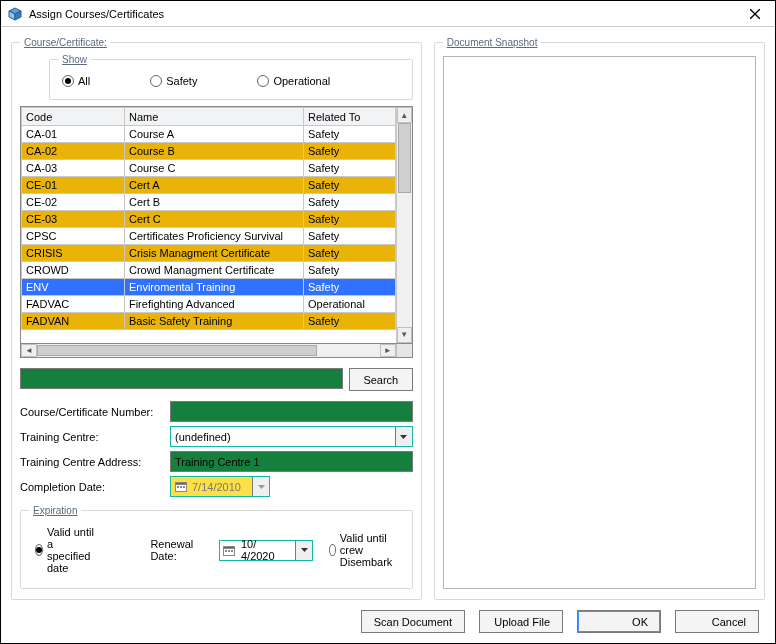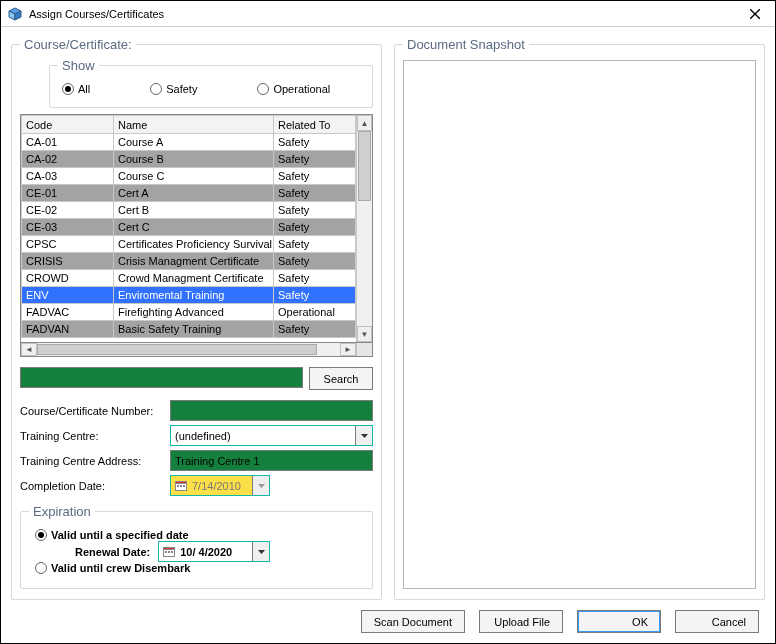--- a/index.html
+++ b/index.html
@@ -51,21 +51,22 @@
 
   fieldset {
     border: 1px solid #d9d9d9;
     border-radius: 2px;
     padding: 6px 8px 10px 8px;
     margin: 0;
   }
   legend {
     color: #5a6b82;
     padding: 0 4px;
-    font-size: 13px;
+    font-size: 10px;
+    text-decoration: underline;
   }
 
   .course-panel {
     flex: 0 0 370px;
     display: flex;
     flex-direction: column;
     position: relative;
   }
   .snapshot-panel {
     flex: 1;
@@ -139,21 +140,21 @@
     background: #f2f3f5;
     font-weight: normal;
     position: sticky;
     top: 0;
     height: 18px;
   }
   .col-code  { width: 92px; }
   .col-name  { width: 160px; }
   .col-rel   { width: 82px; }
 
-  tr.hl td { background: #a3a3a3; }
+  tr.hl td { background: #eab308; }
   tr.sel td { background: #3072ff; color: #fff; }
 
   
   .vscroll {
     width: 16px;
     background: #f0f0f0;
     border-left: 1px solid #c8c8c8;
     position: relative;
   }
   .vscroll .sbtn {
@@ -238,21 +239,21 @@
     display:flex;align-items:center;justify-content:center;
     padding-left:2px;
   }
   .combo .cal svg { width:12px; height:11px; }
 
   .expiration {
     margin-top: 8px;
   }
   .expiration .inner {
     padding: 4px 6px;
-    display:flex; flex-direction:column; gap:0;font-weight:bold;
+    display:flex; flex-direction:row; gap:16px;
   }
   .renewal-row {
     display:flex; align-items:center; gap:8px;
     margin-left: 40px;
   }
 
   
   .button-row {
     display:flex;
     justify-content: flex-end;

